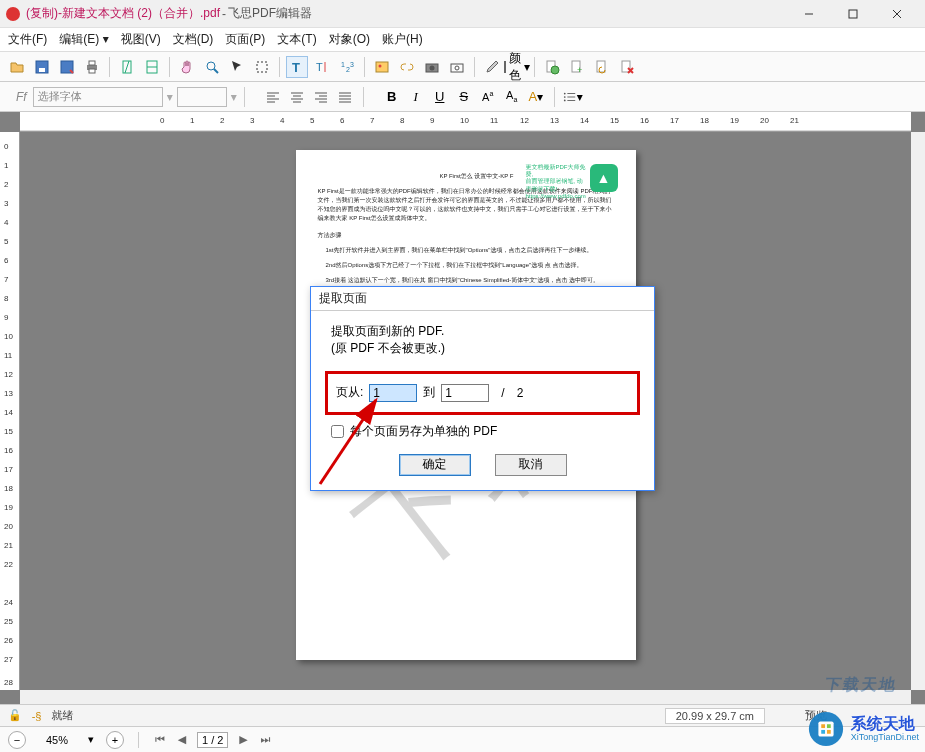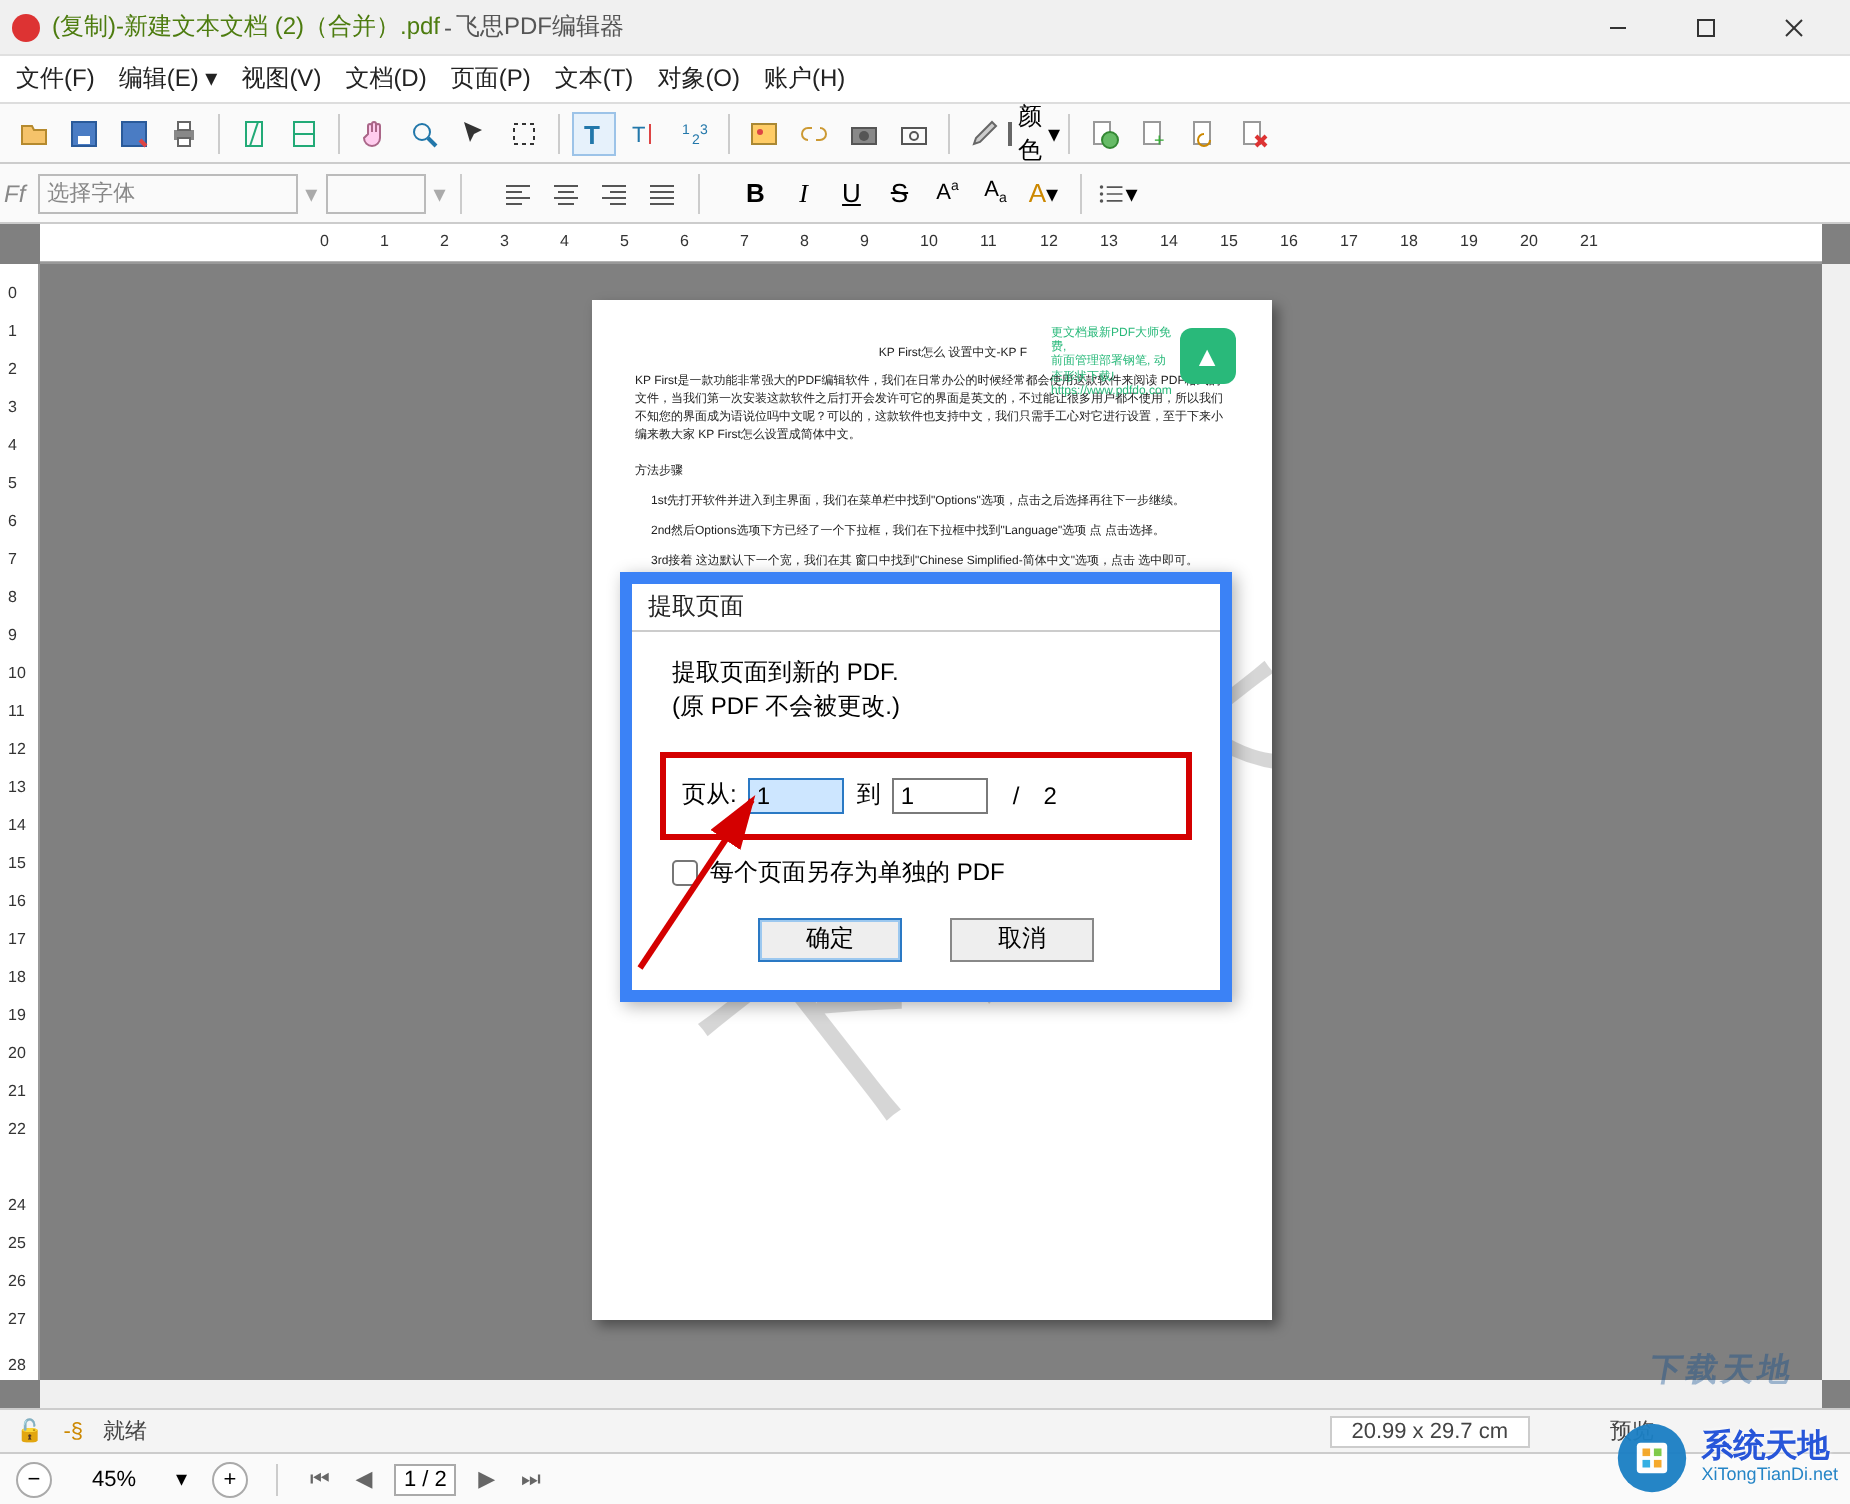--- a/index.html
+++ b/index.html
@@ -1,40 +1,40 @@
 <!DOCTYPE html>
 <html><head>
 <meta charset="utf-8">
 <style>
 * { box-sizing: border-box; margin: 0; padding: 0; font-family: "Microsoft YaHei", Tahoma, sans-serif; }
 body { width: 925px; height: 752px; background: #fff; position: relative; overflow: hidden; font-size: 12px; }
 
 
 .titlebar { height: 28px; background: #f0f0f0; display: flex; align-items: center; padding: 0 6px; border-bottom: 1px solid #e0e0e0; }
 .titlebar .appicon { width: 14px; height: 14px; border-radius: 50%; background: #d33; margin-right: 6px; }
-.titlebar .title { color: #4d7c0f; font-size: 12px; flex: 0 0 auto; }
+.titlebar .title { color: #be185d; font-size: 12px; flex: 0 0 auto; }
 .titlebar .appname { color: #555; font-size: 12px; margin-left: 2px; }
 .titlebar .spacer { flex: 1; }
 .winbtn { width: 44px; height: 28px; display: flex; align-items: center; justify-content: center; color: #555; }
 .winbtn svg { width: 10px; height: 10px; }
 
 
 .menubar { height: 24px; display: flex; align-items: center; padding: 0 8px; gap: 12px; border-bottom: 1px solid #ddd; }
 .menuitem { font-size: 12px; color: #222; cursor: default; }
 .menuitem .hk { }
 
 
 .toolbar { height: 30px; border-bottom: 1px solid #ccc; display: flex; align-items: center; padding: 0 6px; gap: 3px; background: #fafafa; }
 .tb-btn { width: 22px; height: 22px; display: flex; align-items: center; justify-content: center; border: 1px solid transparent; }
 .tb-sep { width: 1px; height: 20px; background: #ccc; margin: 0 3px; }
 .tb-btn svg { width: 16px; height: 16px; }
 .color-btn { display:flex; align-items:center; gap:3px; }
 .color-swatch { width:12px; height:12px; background:#000; border:1px solid #666; }
 
-.toolbar2 { height: 30px; border-bottom: 1px solid #ccc; display: flex; align-items: center; padding: 0 2px; gap: 4px; background: #fafafa; }
+.toolbar2 { height: 30px; border-bottom: 1px solid #ccc; display: flex; align-items: center; padding: 0 16px; gap: 4px; background: #fafafa; }
 .font-sel { width: 130px; height: 20px; border: 1px solid #bbb; display: flex; align-items: center; padding: 0 4px; color: #888; font-size: 11px; }
 .size-sel { width: 50px; height: 20px; border: 1px solid #bbb; }
 .align-group, .style-group { display: flex; gap: 2px; margin-left: 10px; }
 
 
 .workspace { position: absolute; top: 112px; left: 0; right: 0; bottom: 48px; background: #808080; }
 .vruler { position: absolute; left: 0; top: 20px; bottom: 14px; width: 20px; background: #fff; border-right: 1px solid #999; font-size: 8px; }
 .hruler { position: absolute; left: 20px; top: 0; right: 14px; height: 20px; background: #fff; border-bottom: 1px solid #999; font-size: 8px; overflow:hidden; }
 .canvas { position: absolute; left: 20px; top: 20px; right: 14px; bottom: 14px; background: #808080; overflow: hidden; display:flex; justify-content:center; }
 .page { margin-top: 18px; width: 340px; height: 510px; background: #fff; box-shadow: 3px 3px 6px rgba(0,0,0,0.4); padding: 18px 22px; position: relative; overflow:hidden; font-family: SimSun, serif; }
@@ -44,21 +44,21 @@
 .page .para { font-size:6px; color:#222; margin-top:6px; line-height:1.5; }
 .page .sect { font-size:6px; color:#222; margin-top:8px; }
 .page .step { font-size:6px; color:#222; margin-top:6px; margin-left:8px; }
 .watermark { position:absolute; top:180px; left:30px; font-size:110px; color:rgba(0,0,0,0.16); transform:rotate(-38deg); font-family: "KaiTi","STKaiti","SimSun",serif; white-space:nowrap; letter-spacing:8px; pointer-events:none;}
 .scroll-v { position:absolute; right:0; top:20px; bottom:14px; width:14px; background:#f0f0f0; }
 .scroll-h { position:absolute; left:20px; right:14px; bottom:0; height:14px; background:#f0f0f0; }
 .ruler-num-h { position:absolute; top:4px; font-size:8px; color:#333; }
 .ruler-num-v { position:absolute; left:4px; font-size:8px; color:#333; }
 
 
-.dialog { position: absolute; left: 310px; top: 286px; width: 306px; background: #fff; border: 6px solid #3b82f6; box-shadow: 2px 2px 8px rgba(0,0,0,0.3); }
+.dialog { position: absolute; left: 310px; top: 286px; width: 345px; background: #fff; border: 1px solid #3b82f6; box-shadow: 2px 2px 8px rgba(0,0,0,0.3); }
 .dlg-title { height: 24px; background: #fff; border-bottom: 1px solid #ccc; display: flex; align-items: center; padding: 0 8px; font-size: 12px; color: #222; }
 .dlg-body { padding: 12px 14px 14px; }
 .dlg-msg { font-size: 12px; color: #000; line-height: 1.4; margin-bottom: 14px; margin-left:6px;}
 .dlg-row { display: flex; align-items: center; gap: 6px; margin: 4px 0; font-size: 12px; }
 .highlight-box { border: 3px solid #d40000; padding: 6px 8px; margin: 2px 0 8px; }
 .dlg-input { width: 48px; height: 18px; border: 1px solid #7a7a7a; font-size: 12px; padding: 0 3px; background:#fff; }
 .dlg-input.focused { background: #cde6ff; border-color:#2a79c4; }
 .dlg-check { display: flex; align-items: center; gap: 6px; margin: 6px 0 14px 6px; }
 .dlg-check input { width:13px; height:13px; }
 .dlg-btns { display: flex; justify-content: center; gap: 24px; }

